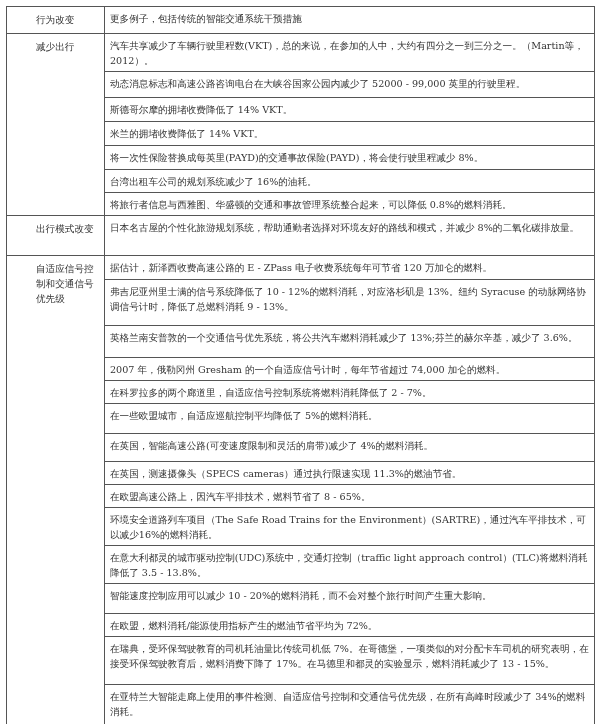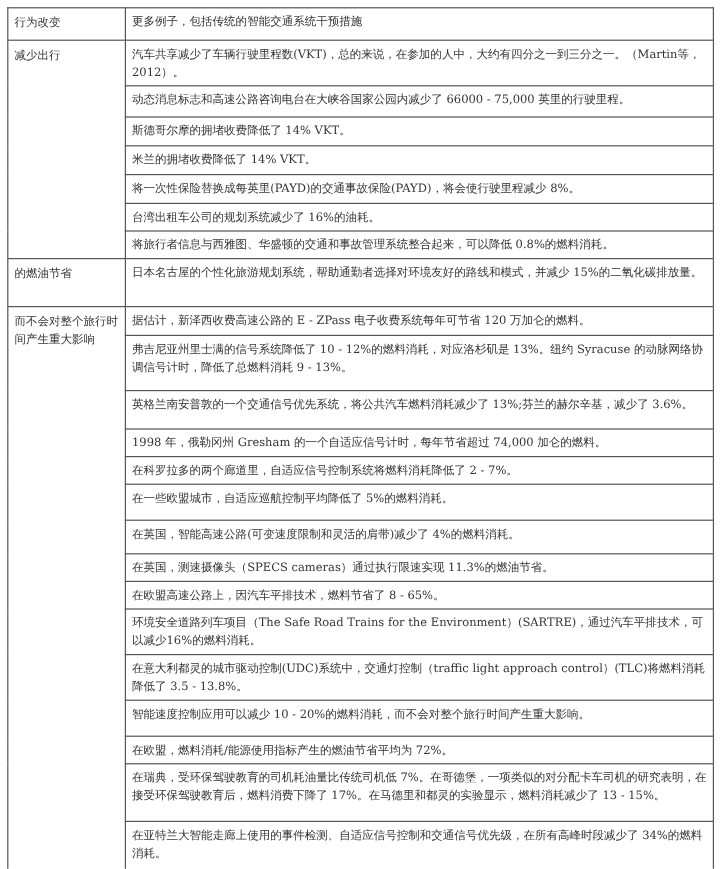--- a/index.html
+++ b/index.html
@@ -2,21 +2,21 @@
 <html><head>
 <meta charset="utf-8">
 <style>
   html, body { margin: 0; padding: 0; background: #ffffff; }
   body { width: 600px; height: 724px; overflow: hidden; position: relative;
          font-family: "DejaVu Serif", "Liberation Serif", serif; color: #333; }
   .tbl { position: absolute; left: 6px; top: 6px; width: 589px; border-collapse: collapse;
          table-layout: fixed; font-size: 9.6px; line-height: 15px; }
   .tbl td { border: 1px solid #555; vertical-align: top; padding: 4px 5px 3px 5px; }
   .tbl td.cat { width: 87px; }
-  .tbl td.cat span { display: block; padding-top: 1px; }
+  .tbl td.cat span { display: block; padding-top: 1px; margin-left: 24px; }
   .r1 td { height: 19px; }
 </style>
 </head>
 <body>
 
 <table class="tbl">
   <tbody>
     <tr class="r1">
       <td class="cat">
           <span>行为改变</span>
@@ -24,59 +24,59 @@
       <td>更多例子，包括传统的智能交通系统干预措施</td>
     </tr>
 
     <tr style="height:34px">
       <td class="cat" rowspan="7">
           <span>减少出行</span>
         </td>
       <td>汽车共享减少了车辆行驶里程数(VKT)，总的来说，在参加的人中，大约有四分之一到三分之一。（Martin等，2012）。</td>
     </tr>
     <tr style="height:26px">
-        <td>动态消息标志和高速公路咨询电台在大峡谷国家公园内减少了 66000 - 75,000 英里的行驶里程。</td>
+        <td>动态消息标志和高速公路咨询电台在大峡谷国家公园内减少了 52000 - 99,000 英里的行驶里程。</td>
       </tr>
     <tr style="height:24px">
         <td>斯德哥尔摩的拥堵收费降低了 14% VKT。</td>
       </tr>
     <tr style="height:24px">
         <td>米兰的拥堵收费降低了 14% VKT。</td>
       </tr>
     <tr style="height:24px">
         <td>将一次性保险替换成每英里(PAYD)的交通事故保险(PAYD)，将会使行驶里程减少 8%。</td>
       </tr>
     <tr style="height:22px">
         <td>台湾出租车公司的规划系统减少了 16%的油耗。</td>
       </tr>
     <tr style="height:22px">
         <td>将旅行者信息与西雅图、华盛顿的交通和事故管理系统整合起来，可以降低 0.8%的燃料消耗。</td>
       </tr>
 
     <tr style="height:40px">
       <td class="cat">
-          <span>的燃油节省</span>
+          <span>出行模式改变</span>
         </td>
-      <td>日本名古屋的个性化旅游规划系统，帮助通勤者选择对环境友好的路线和模式，并减少 15%的二氧化碳排放量。</td>
+      <td>日本名古屋的个性化旅游规划系统，帮助通勤者选择对环境友好的路线和模式，并减少 8%的二氧化碳排放量。</td>
     </tr>
 
     <tr style="height:24px">
       <td class="cat" rowspan="15">
-          <span>而不会对整个旅行时间产生重大影响</span>
+          <span>自适应信号控制和交通信号优先级</span>
         </td>
       <td>据估计，新泽西收费高速公路的 E - ZPass 电子收费系统每年可节省 120 万加仑的燃料。</td>
     </tr>
     <tr style="height:46px">
         <td>弗吉尼亚州里士满的信号系统降低了 10 - 12%的燃料消耗，对应洛杉矶是 13%。纽约 Syracuse 的动脉网络协调信号计时，降低了总燃料消耗 9 - 13%。</td>
       </tr>
     <tr style="height:32px">
         <td>英格兰南安普敦的一个交通信号优先系统，将公共汽车燃料消耗减少了 13%;芬兰的赫尔辛基，减少了 3.6%。</td>
       </tr>
     <tr style="height:22px">
-        <td>1998 年，俄勒冈州 Gresham 的一个自适应信号计时，每年节省超过 74,000 加仑的燃料。</td>
+        <td>2007 年，俄勒冈州 Gresham 的一个自适应信号计时，每年节省超过 74,000 加仑的燃料。</td>
       </tr>
     <tr style="height:22px">
         <td>在科罗拉多的两个廊道里，自适应信号控制系统将燃料消耗降低了 2 - 7%。</td>
       </tr>
     <tr style="height:30px">
         <td>在一些欧盟城市，自适应巡航控制平均降低了 5%的燃料消耗。</td>
       </tr>
     <tr style="height:28px">
         <td>在英国，智能高速公路(可变速度限制和灵活的肩带)减少了 4%的燃料消耗。</td>
       </tr>

